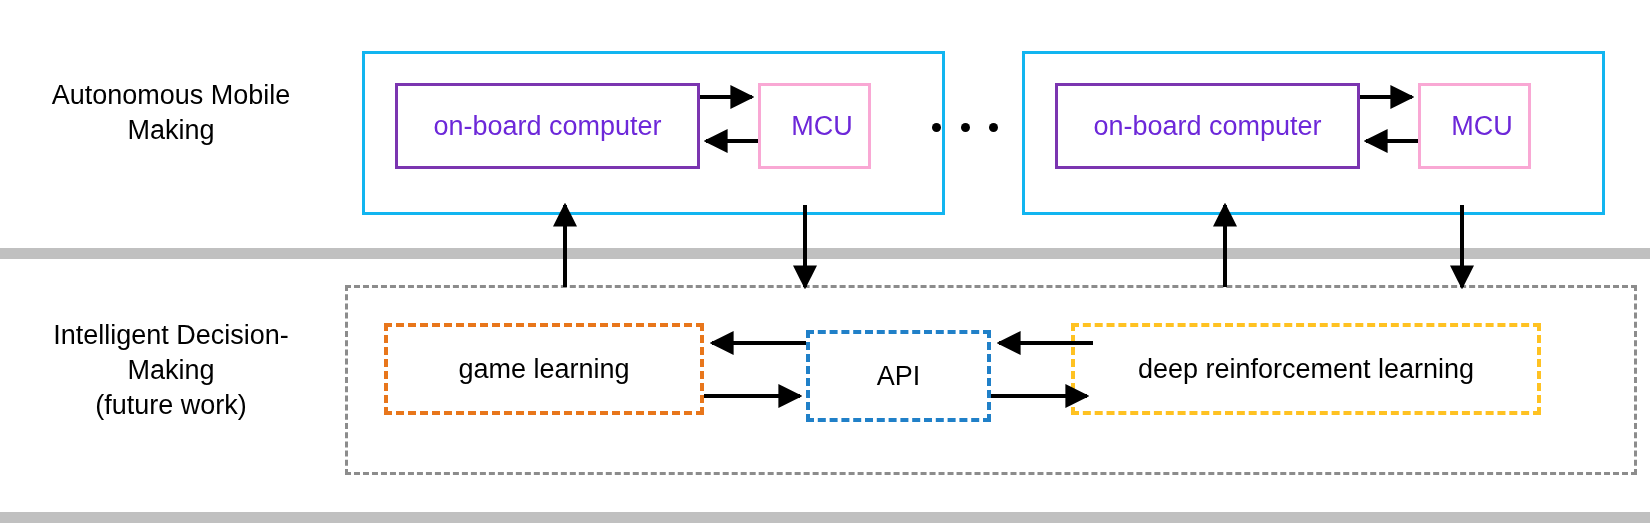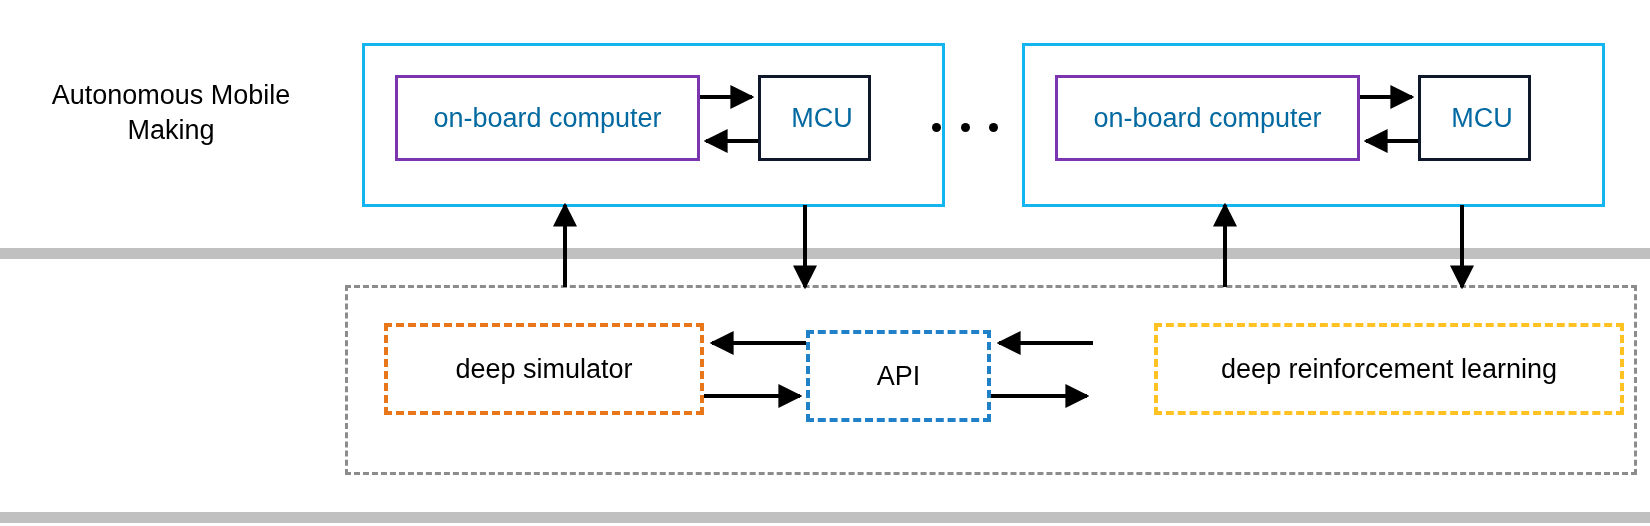--- a/index.html
+++ b/index.html
@@ -38,27 +38,28 @@
     font-family: "Liberation Sans", sans-serif;
   }
 
   
   .box {
     display: flex;
     align-items: center;
     justify-content: center;
     text-align: center;
     background: transparent;
-    color: #0369a1;
+    color: #6d28d9;
     font-size: 27px;
     font-family: "Liberation Sans", sans-serif;
+    margin-top: 8px;
   }
   .robot-shell { border: 3px solid #12b5f0; }
   .obc-box    { border: 3px solid #7b35b0; }
-  .mcu-box    { border: 3px solid #0f172a; padding-left: 15px; }
+  .mcu-box    { border: 3px solid #f9a8d4; padding-left: 15px; }
 
   
   .dashbox {
     display: flex;
     align-items: center;
     justify-content: center;
     text-align: center;
     background: transparent;
     color: #000000;
     font-size: 27px;
@@ -99,20 +100,27 @@
   <div class="abs band" style="top:248px;"></div>
   <div class="abs band" style="top:512px;"></div>
 
   <div class="abs row-label" style="left:6px; top:78px; width:330px; height:76px;">
     <div>
       <div>Autonomous Mobile</div>
       <div>Making</div>
     </div>
   </div>
 
+  <div class="abs row-label" style="left:6px; top:318px; width:330px; height:112px;">
+    <div>
+      <div>Intelligent Decision-</div>
+      <div>Making</div>
+      <div>(future work)</div>
+    </div>
+  </div>
 
   <div class="abs box robot-shell" style="left:362px; top:43px; width:583px; height:164px;"></div>
   <div class="abs box obc-box" style="left:395px; top:75px; width:305px; height:86px;">
     <span>on-board computer</span>
   </div>
   <div class="abs box mcu-box" style="left:758px; top:75px; width:113px; height:86px;">
     <span>MCU</span>
   </div>
 
   <div class="abs dots" style="left:932px; top:122px; width:66px; height:10px;">
@@ -125,28 +133,28 @@
   <div class="abs box obc-box" style="left:1055px; top:75px; width:305px; height:86px;">
     <span>on-board computer</span>
   </div>
   <div class="abs box mcu-box" style="left:1418px; top:75px; width:113px; height:86px;">
     <span>MCU</span>
   </div>
 
   <div class="abs dashbox idm-shell" style="left:345px; top:285px; width:1292px; height:190px;"></div>
 
   <div class="abs dashbox sim-box" style="left:384px; top:323px; width:320px; height:92px;">
-    <span>deep simulator</span>
+    <span>game learning</span>
   </div>
 
   <div class="abs dashbox api-box" style="left:806px; top:330px; width:185px; height:92px;">
     <span>API</span>
   </div>
 
-  <div class="abs dashbox drl-box" style="left:1154px; top:323px; width:470px; height:92px;">
+  <div class="abs dashbox drl-box" style="left:1071px; top:323px; width:470px; height:92px;">
     <span>deep reinforcement learning</span>
   </div>
 
   <svg id="wires" viewBox="0 0 1650 526">
     <defs>
       <marker id="ah" viewBox="0 0 10 10" refX="9" refY="5" markerWidth="6" markerHeight="6" orient="auto-start-reverse">
         <path d="M0,0 L10,5 L0,10 z" fill="#000000"></path>
       </marker>
     </defs>
 

